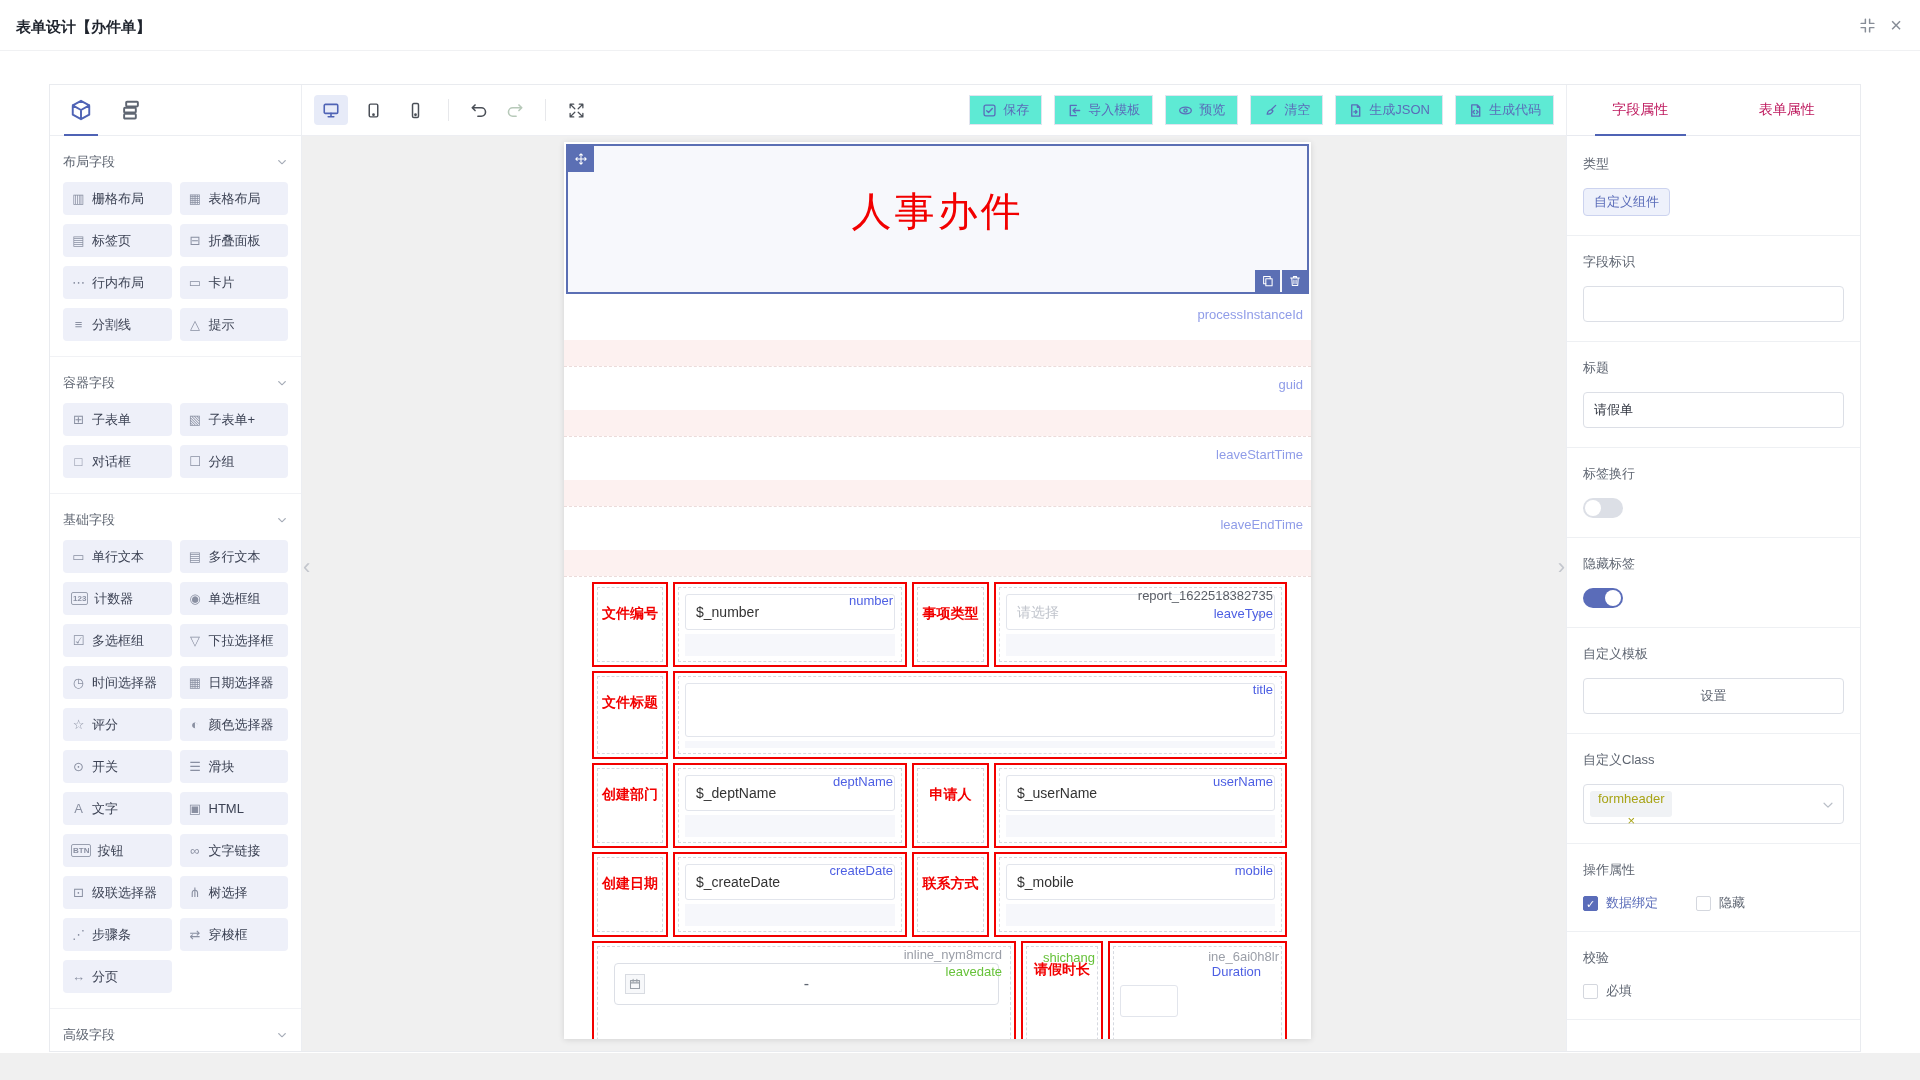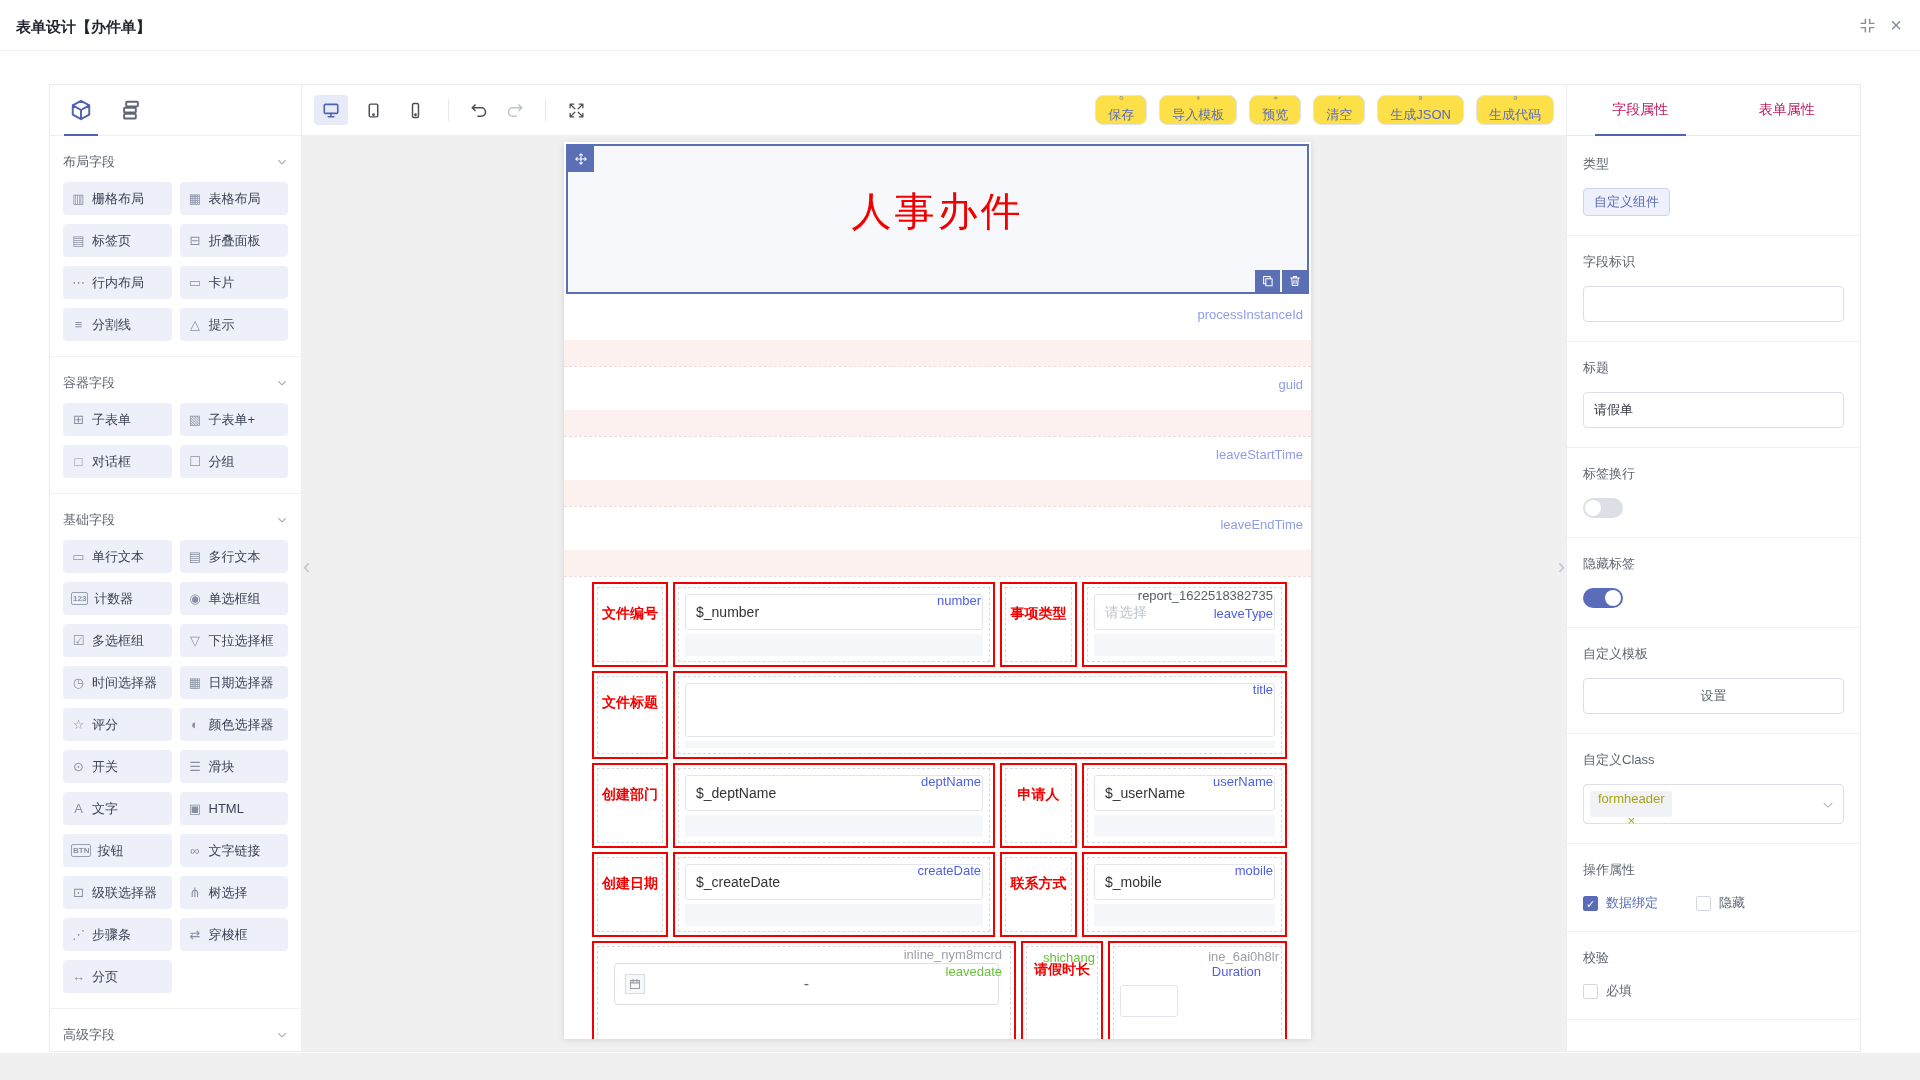--- a/index.html
+++ b/index.html
@@ -44,21 +44,21 @@
     border-bottom:1px solid #edeef2; display:flex; align-items:center; justify-content:space-between; padding:0 12px; }
   .tbl { display:flex; align-items:center; gap:8px; }
   .dev-btn { width:34px; height:30px; border-radius:4px; display:flex; align-items:center; justify-content:center;
     color:#4a4f57; cursor:pointer; }
   .dev-btn.active { background:#e7ebf8; color:#4f63b5; }
   .tb-sep { width:1px; height:22px; background:#e7e8eb; margin:0 8px; }
   .hist-btn { width:28px; height:28px; display:flex; align-items:center; justify-content:center; color:#4a4f57; cursor:pointer; }
   .hist-btn.disabled { color:#b7c9b9; cursor:default; }
   .tbr { display:flex; gap:12px; }
   .tb-btn { height:30px; display:flex; align-items:center; gap:6px; padding:0 12px;
-    border:1px solid #e1e4ef; border-radius:8px; background:#fde047; color:#5a6cb9; font-size:13px; cursor:pointer;flex-direction:column; }
+    border:1px solid #e1e4ef; border-radius:0; background:#5eead4; color:#5a6cb9; font-size:13px; cursor:pointer; }
   .tb-btn svg { width:15px; height:15px; }
 
   .canvas { position:absolute; top:51px; left:0; right:0; bottom:0; overflow:hidden; }
   .edge { position:absolute; top:420px; color:#c3c6cd; font-size:22px; line-height:22px; cursor:pointer; }
   .edge.l { left:1px; } .edge.r { right:1px; }
 
   .paper { position:absolute; left:262px; top:6px; width:747px; height:897px; background:#fff;
     box-shadow:0 1px 6px rgba(0,0,0,.12); overflow:hidden; }
 
   .sel-block { position:absolute; left:2px; top:2px; right:2px; height:150px;
@@ -75,21 +75,21 @@
   .hgroup { height:70px; border-bottom:1px dashed #ecdbda; cursor:pointer; }
   .hg-white { height:43px; position:relative; }
   .hg-label { position:absolute; right:8px; top:10px; color:#8f9ce8; font-size:13px; }
   .hg-pink { height:26px; background:#fdf1f0; }
 
   .rtable { position:absolute; left:28px; top:440px; width:695px; display:flex; flex-direction:column; gap:4px; }
   .rrow { display:flex; gap:5px; }
   .rcell { border:2px solid #f20000; background:#fff; padding:3px; height:85px; flex:none; cursor:pointer; }
   .rrow.tall .rcell { height:88px; }
   .rrow.last .rcell { height:130px; }
-  .w-label { width:76px; } .w-f1 { width:322px; } .w-label2 { width:77px; }
+  .w-label { width:76px; } .w-f1 { width:234px; } .w-label2 { width:77px; }
   .w-f2, .w-wide, .w-last { flex:1; }
   .w-date { width:424px; } .w-dur { width:82px; }
   .rcell-inner { height:100%; border:1px dashed #d6d9e0; position:relative; overflow:hidden; }
   .rlabel { padding-top:17px; text-align:center; color:#f20000; font-weight:700; font-size:14px; }
   .rlabel.mid { padding-top:14px; }
   .fname { position:absolute; top:5px; right:8px; color:#4d5fe3; font-size:13px; z-index:3; white-space:nowrap; }
   .fname.gray { color:#5a5e66; top:0; }
   .fname.green { color:#67c23a; }
   .finput { position:absolute; left:6px; top:6px; right:6px; height:36px; background:#fff;
     border:1px solid #e2e5ec; border-radius:3px; font-size:14px; color:#333; line-height:34px;

